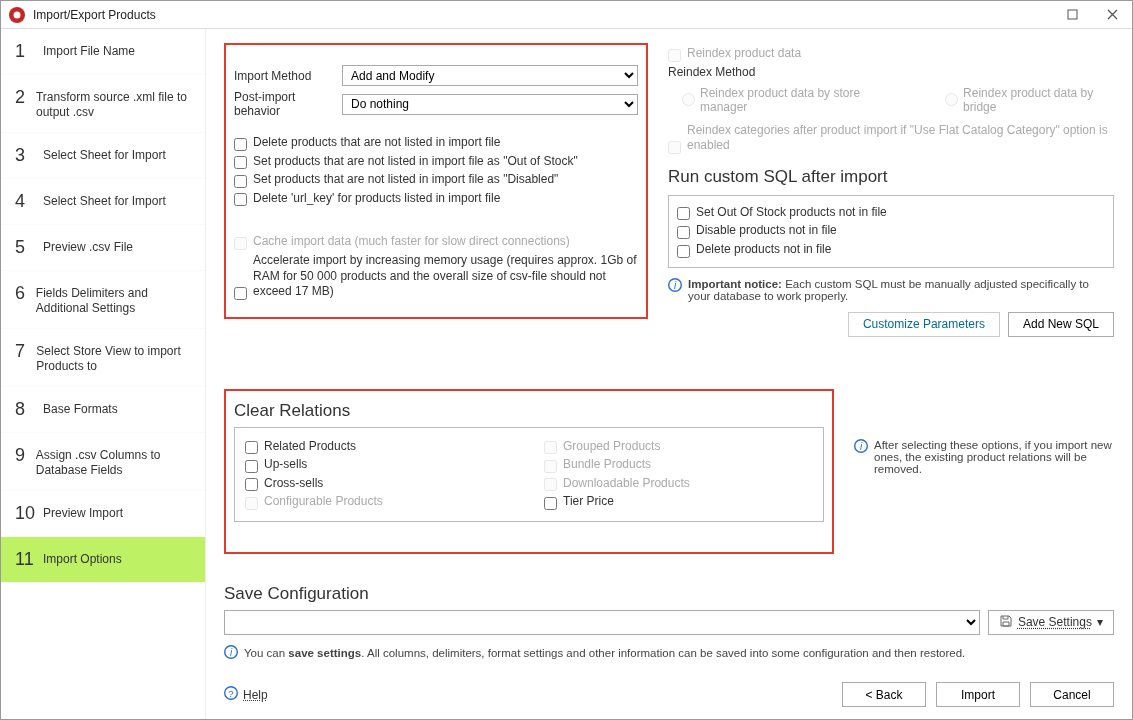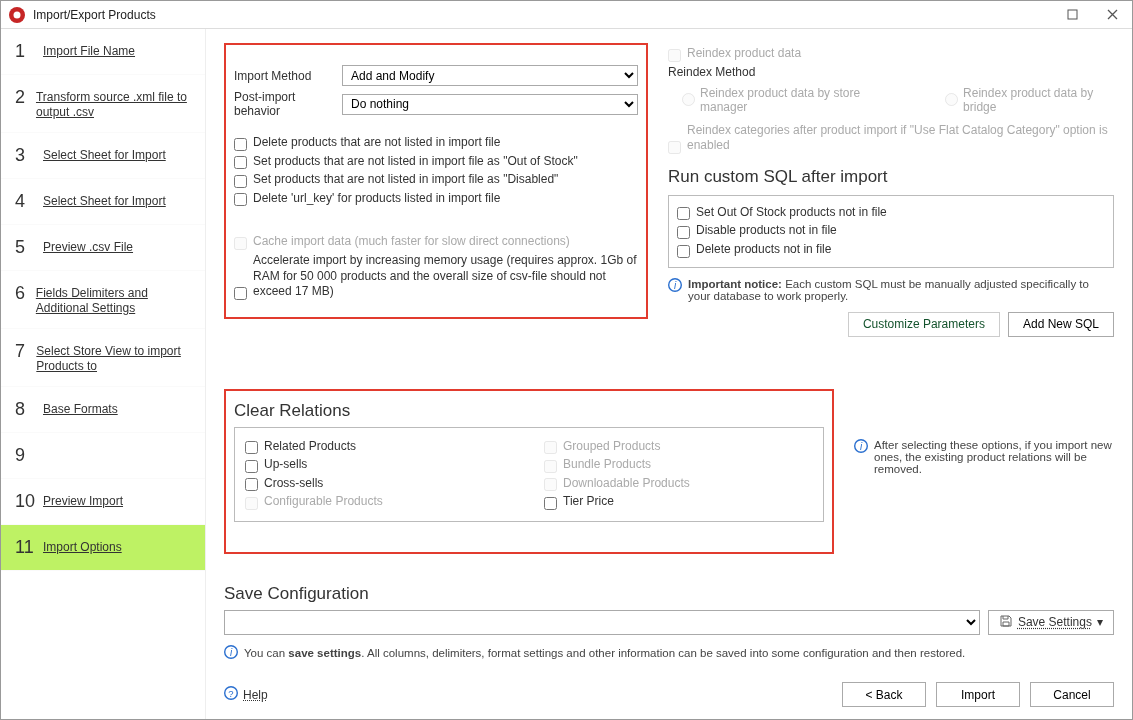--- a/index.html
+++ b/index.html
@@ -8,21 +8,21 @@
 .titlebar { height: 28px; display: flex; align-items: center; border-bottom: 1px solid #ddd; }
 .titlebar .app-icon { width: 20px; height: 20px; margin: 0 6px; }
 .titlebar .title { font-size: 12px; color: #222; flex: 1; }
 .titlebar .win-btn { width: 40px; height: 28px; display: flex; align-items: center; justify-content: center; color: #444; }
 
 .app-body { display: flex; height: calc(720px - 28px); }
 
 .sidebar { width: 223px; background: #fff; border-right: 1px solid #eee; overflow-y: auto; }
 .step { display: flex; align-items: flex-start; padding: 12px 10px 12px 14px; border-bottom: 1px solid #fafafa; cursor: pointer; }
 .step .num { font-size: 18px; color: #333; width: 28px; font-weight: 400; }
-.step .label { font-size: 12px; color: #333; padding-top: 3px; line-height: 1.25; text-decoration: underline; }
+.step .label { font-size: 12px; color: #333; padding-top: 3px; line-height: 1.25; }
 .step.active { background: #bef264; }
 
 .main { flex: 1; position: relative; padding: 14px 18px 14px 18px; font-size: 12px; color: #333; }
 .columns { display: flex; gap: 20px; }
 .col-left { width: 424px; }
 .col-right { flex: 1; }
 
 .highlight-box { border: 2px solid #e23b2e; padding: 20px 8px 14px 8px; margin-bottom: 8px; }
 .hb1 { position: relative; }
 
@@ -45,21 +45,21 @@
 .radio-row input[type=radio] { width: 13px; height: 13px; }
 .radio-row.disabled { color: #aaa; }
 .radio-row.disabled input { opacity: .5; }
 .radio-group { display: flex; gap: 40px; margin-bottom: 6px; }
 
 .sql-box { border: 1px solid #bbb; padding: 6px 8px; margin-top: 8px; }
 .notice-row { display: flex; gap: 6px; margin-top: 10px; font-size: 11.5px; color: #444; }
 .notice-row .info-icon { flex-shrink: 0; }
 .btn-row { display: flex; gap: 8px; justify-content: flex-end; margin-top: 10px; }
 .btn { border: 1px solid #aaa; background: #fff; height: 25px; padding: 0 14px; font-size: 12px; cursor: pointer; }
-.btn.disabled { color: #14532d; border-color: #ccc; cursor: default; }
+.btn.disabled { color: #0369a1; border-color: #ccc; cursor: default; }
 
 .clear-rel-box { border: 1px solid #bbb; padding: 8px 10px; display: flex; gap: 30px; }
 .clear-col { flex: 1; }
 .notice-side { display: flex; gap: 6px; font-size: 11.5px; color: #444; margin-left: 10px; width: 260px; }
 
 .save-config { margin-top: 22px; }
 .save-row { display: flex; gap: 8px; margin-top: 6px; align-items: center; }
 .save-row select { flex: 1; height: 25px; border: 1px solid #aaa; background: #fff; }
 .save-btn { border: 1px solid #aaa; height: 25px; padding: 0 10px; display: flex; align-items: center; gap: 5px; background: #fff; font-size: 12px; cursor: pointer; }
 .hint-row { display: flex; align-items: center; gap: 6px; margin-top: 10px; font-size: 11.5px; color: #444; }
@@ -128,20 +128,21 @@
     <div class="step">
         <span class="num">7</span>
         <span class="label">Select Store View to import Products to</span>
       </div>
     <div class="step">
         <span class="num">8</span>
         <span class="label">Base Formats</span>
       </div>
     <div class="step">
         <span class="num">9</span>
+        <span class="label">Assign .csv Columns to Database Fields</span>
       </div>
     <div class="step">
         <span class="num">10</span>
         <span class="label">Preview Import</span>
       </div>
     <div class="step active">
         <span class="num">11</span>
         <span class="label">Import Options</span>
       </div>
   </div>

